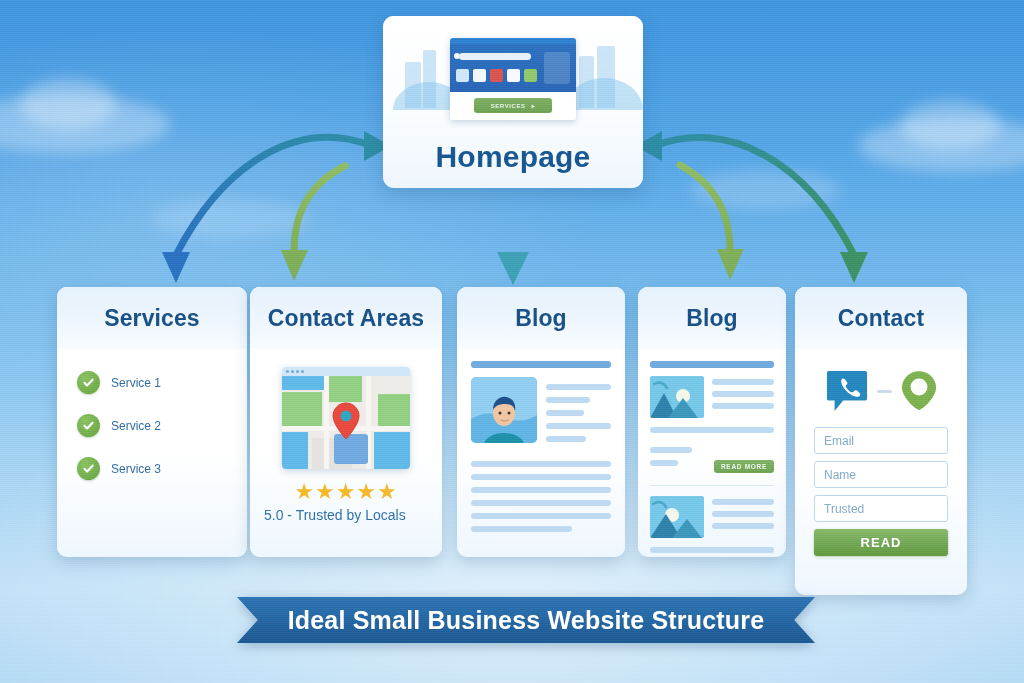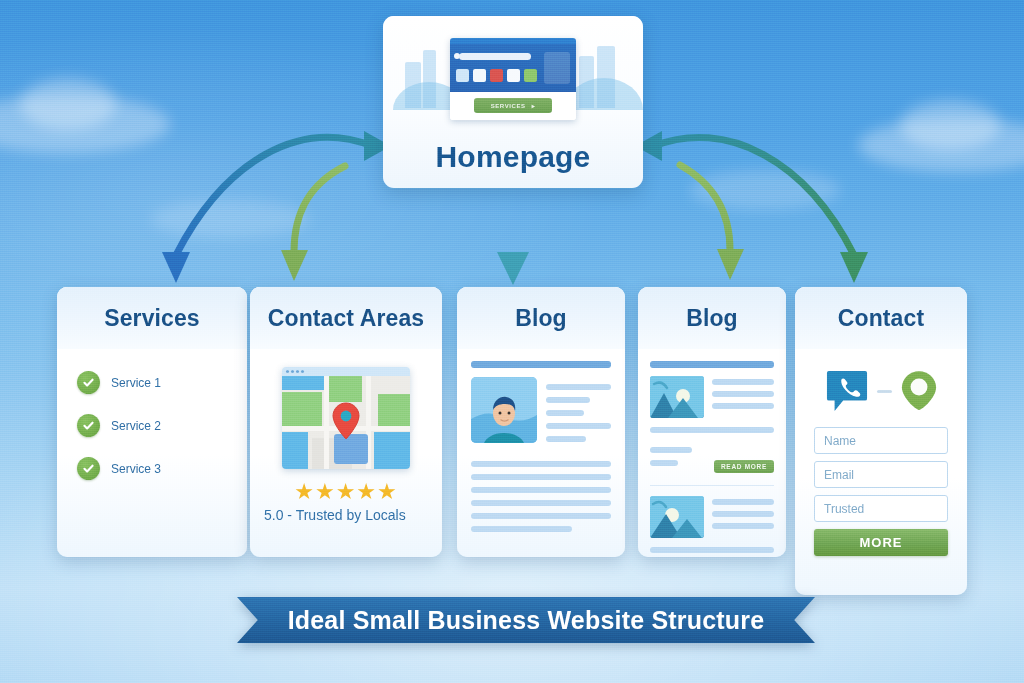--- a/index.html
+++ b/index.html
@@ -413,29 +413,29 @@
           <path d="M3 2 H41 A2 2 0 0 1 43 4 V31 A2 2 0 0 1 41 33 H18 L9 44 V33 H3 A2 2 0 0 1 1 31 V4 A2 2 0 0 1 3 2 Z" fill="#2585bd"></path>
           <path d="M16 12 C16 10 18 9 19.5 10.5 L22 13.5 C23 14.8 22.2 16 21.2 16.8 C20.4 17.5 20.6 18.6 21.6 20 C23 22 25 23.6 26.6 24.2 C27.8 24.7 28.6 24 29.3 23.2 C30.3 22.1 31.6 21.6 32.8 22.8 L35.2 25.2 C36.6 26.6 35.8 28.8 33.8 29 C27 29.8 15.4 19.8 16 12 Z" fill="#ffffff"></path>
         </svg>
         <span class="dash"></span>
         <svg viewBox="0 0 40 46" style="width:36px;height:42px;">
           <path d="M20 1 C30.4 1 39 9.3 39 19.2 C39 30 24 44 20 44 C16 44 1 30 1 19.2 C1 9.3 9.6 1 20 1 Z" fill="#7bb04f"></path>
           <circle cx="20" cy="18.6" r="9.4" fill="#fbfdf9"></circle>
         </svg>
       </div>
       <div class="field">
+        <span>Email</span>
+      </div>
+      <div class="field">
         <span>Name</span>
-      </div>
-      <div class="field">
-        <span>Email</span>
       </div>
       <div class="field">
         <span>Trusted</span>
       </div>
-      <div class="sendbtn">MORE</div>
+      <div class="sendbtn">READ</div>
     </div>
   </div>
 
   <div id="banner">
     <div class="bnr"></div>
     <div class="btxt">Ideal Small Business Website Structure</div>
   </div>
 
   <div id="grain"></div>
 </div>

